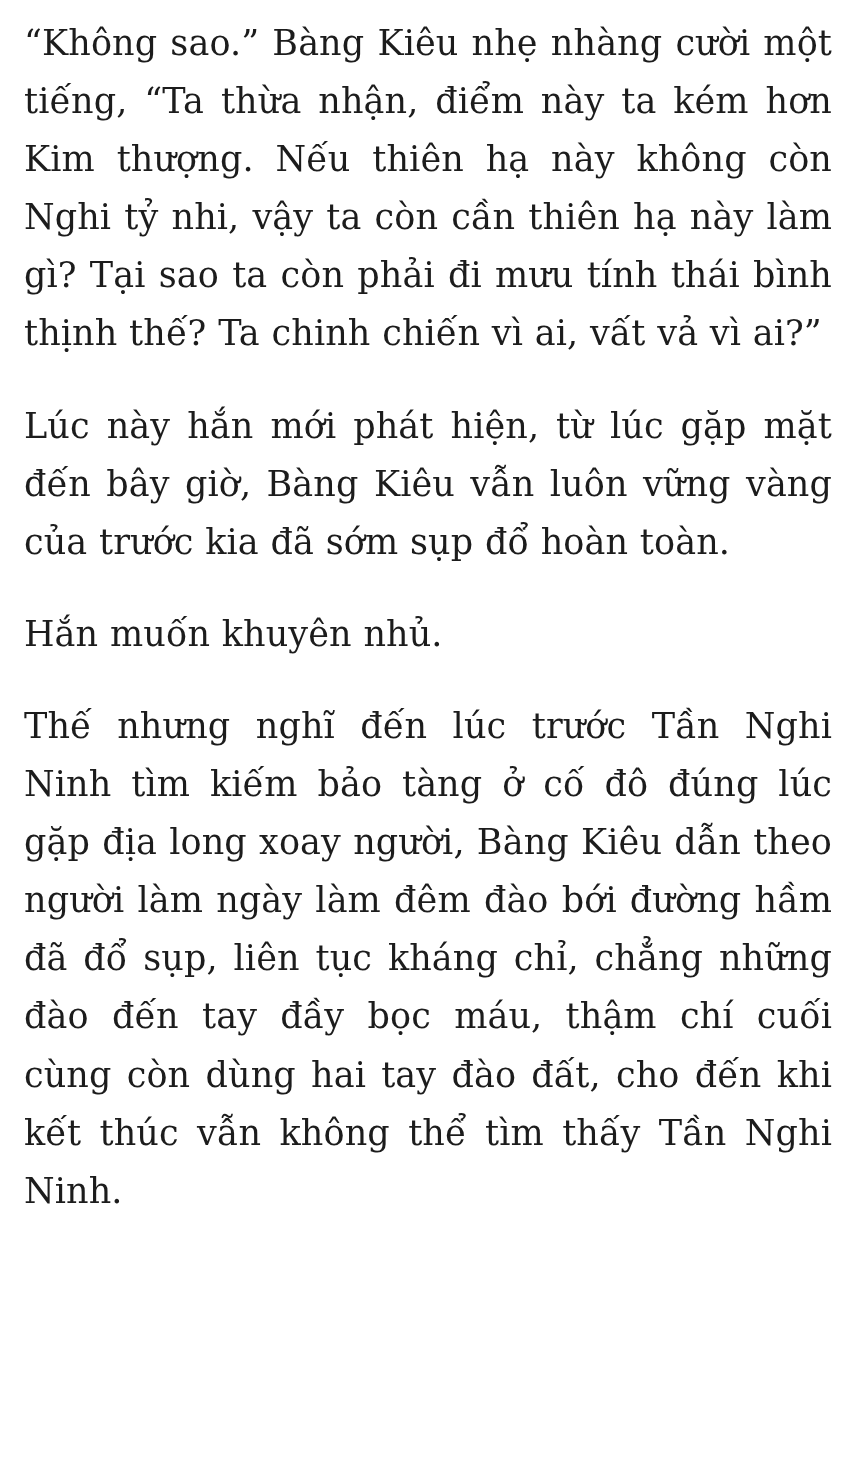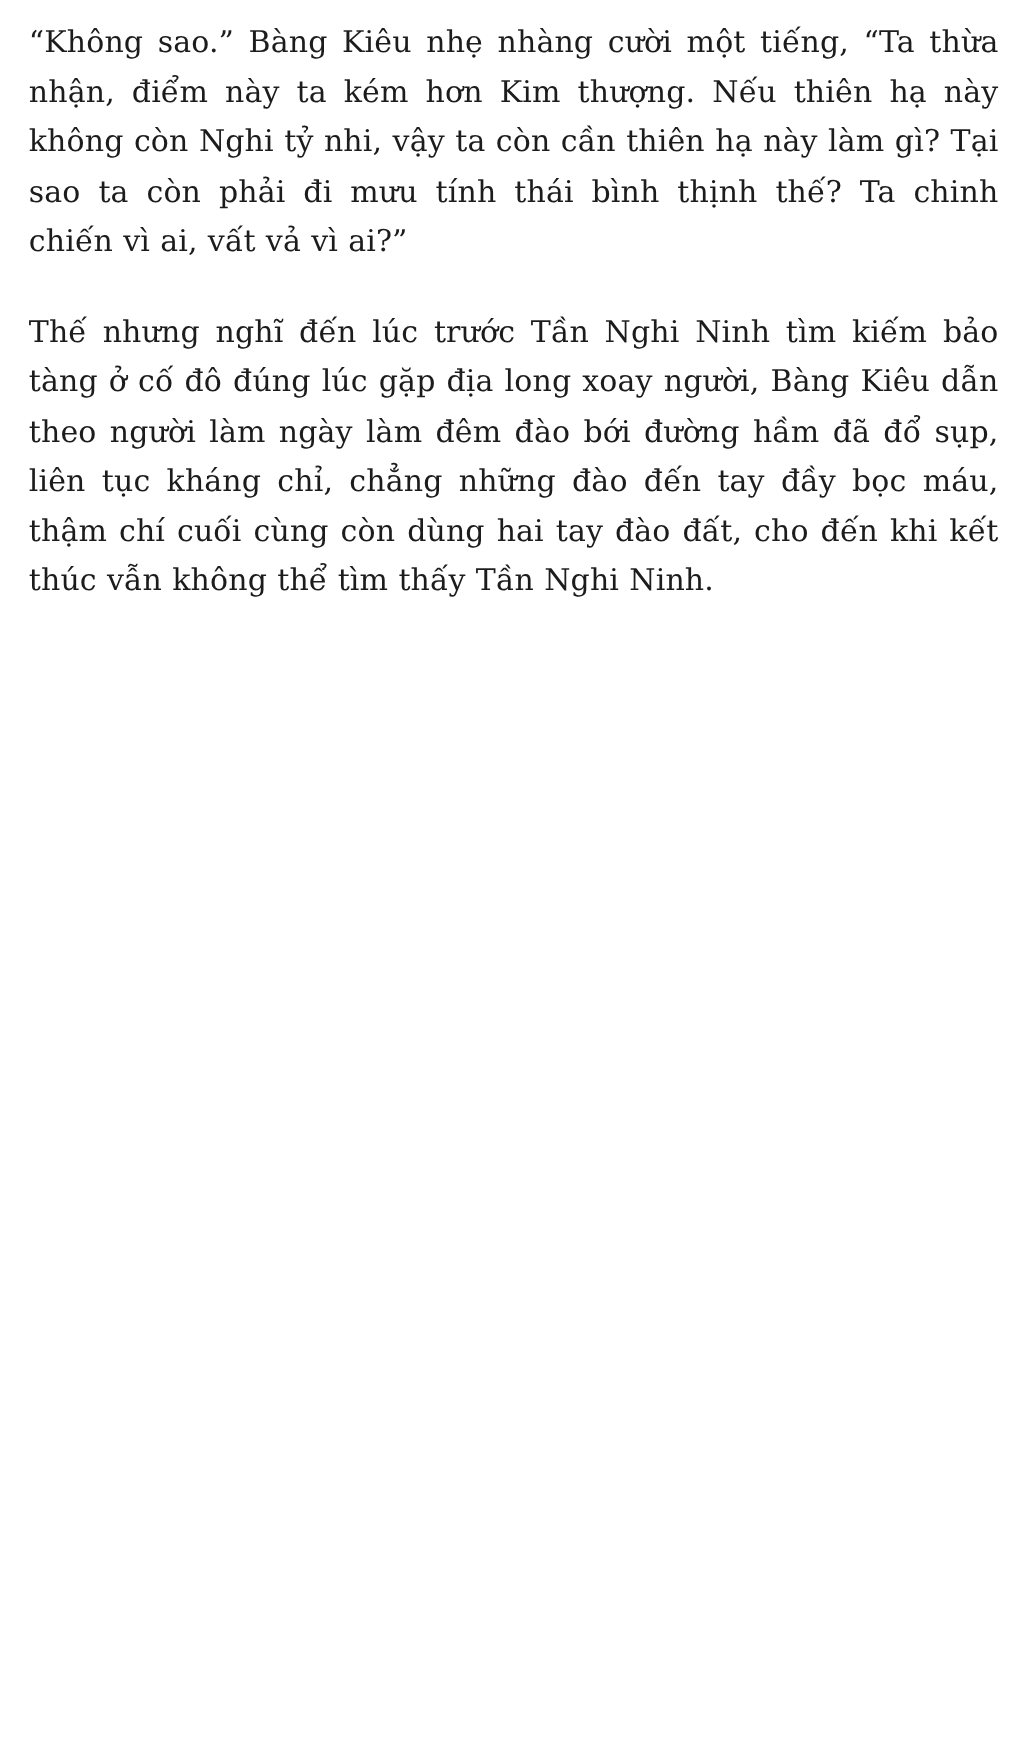--- a/index.html
+++ b/index.html
@@ -17,34 +17,36 @@
     width: 856px;
     min-height: 1462px;
     box-sizing: border-box;
     padding: 14px 24px 20px 24px;
     background: #ffffff;
   }
   .reader-content {
     display: block;
   }
   .para {
-    font-size: 25px;
+    font-size: 35px;
     line-height: 1.66;
     text-align: justify;
     text-justify: inter-word;
     margin: 0 0 34px 0;
     letter-spacing: 0.1px;
     word-spacing: 0.5px;
     color: #1c1c1c;
   }
   .para:last-child {
     margin-bottom: 0;
   }
 </style>
 </head>
 <body>
 
 <div class="page">
   <article class="reader-content">
     <p class="para">“Không sao.” Bàng Kiêu nhẹ nhàng cười một tiếng, “Ta thừa nhận, điểm này ta kém hơn Kim thượng. Nếu thiên hạ này không còn Nghi tỷ nhi, vậy ta còn cần thiên hạ này làm gì? Tại sao ta còn phải đi mưu tính thái bình thịnh thế? Ta chinh chiến vì ai, vất vả vì ai?”</p>
+    <p class="para">Lúc này hắn mới phát hiện, từ lúc gặp mặt đến bây giờ, Bàng Kiêu vẫn luôn vững vàng của trước kia đã sớm sụp đổ hoàn toàn.</p>
+    <p class="para">Hắn muốn khuyên nhủ.</p>
     <p class="para">Thế nhưng nghĩ đến lúc trước Tần Nghi Ninh tìm kiếm bảo tàng ở cố đô đúng lúc gặp địa long xoay người, Bàng Kiêu dẫn theo người làm ngày làm đêm đào bới đường hầm đã đổ sụp, liên tục kháng chỉ, chẳng những đào đến tay đầy bọc máu, thậm chí cuối cùng còn dùng hai tay đào đất, cho đến khi kết thúc vẫn không thể tìm thấy Tần Nghi Ninh.</p>
   </article>
 </div>
 
 </body></html>

